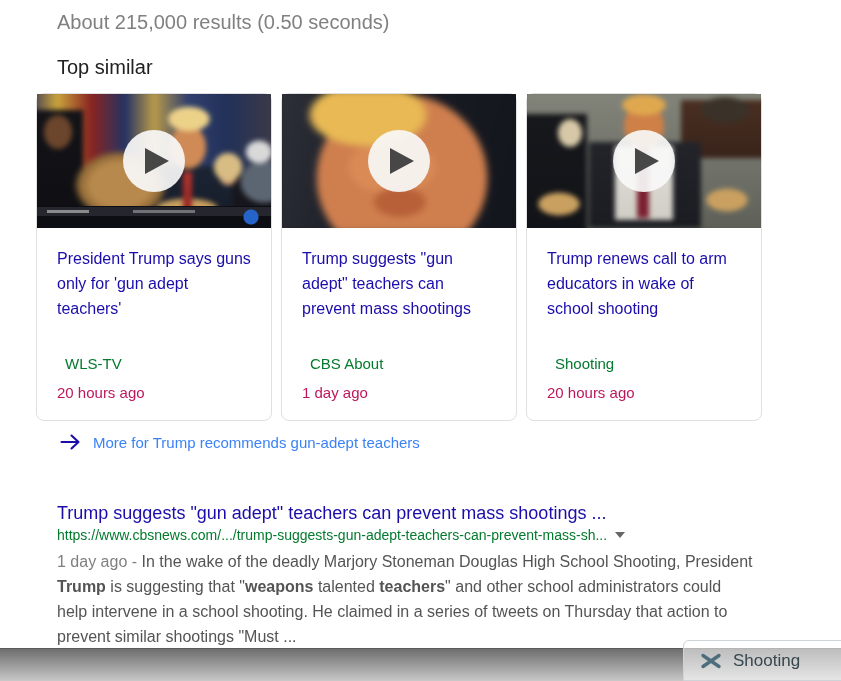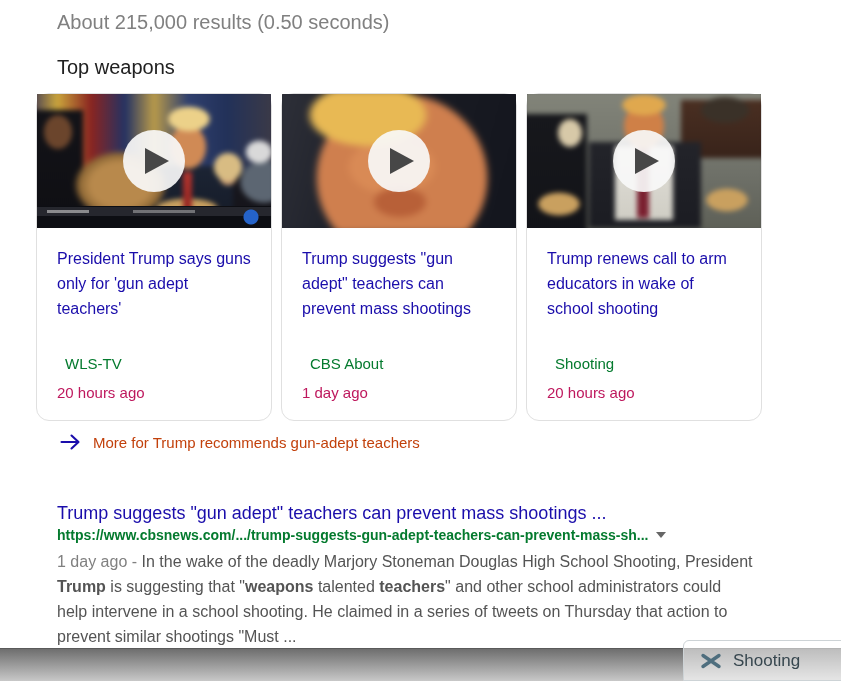--- a/index.html
+++ b/index.html
@@ -9,21 +9,21 @@
     background:#ffffff; font-family:"Liberation Sans", sans-serif;
     -webkit-font-smoothing:antialiased;
   }
   .stats { position:absolute; left:57px; top:11px; font-size:20px; color:#808080; }
   .ts-heading { position:absolute; left:57px; top:56px; font-size:20px; font-weight:400; color:#212121; }
 
   
   .cards { position:absolute; left:36px; top:93px; display:flex; gap:9px; }
   .card {
     width:236px; height:328px; background:#fff;
-    border:1px solid #e0e0e0; border-radius:13px; position:relative;
+    border:1px solid #e0e0e0; border-radius:8px; position:relative;
   }
   .thumb {
     position:relative; width:234px; height:134px; overflow:hidden;
     border-radius:1px 1px 0 0; background:#17181d; cursor:pointer;
   }
   .art { position:absolute; inset:-4px; filter:blur(2.5px); background-repeat:no-repeat; }
 
   
   .t1 .art {
     background-image:
@@ -113,29 +113,29 @@
   }
   .card-source { position:absolute; left:20px; top:261px; font-size:15px; color:#047A2E;margin-left:8px; }
   .card-time   { position:absolute; left:20px; top:290px; font-size:15px; color:#be185d; }
 
   
   .more-row {
     position:absolute; left:60px; top:433px; display:flex; align-items:center;
     gap:12px; text-decoration:none; cursor:pointer;
   }
   .more-row svg { display:block; }
-  .more-label { font-size:15px; color:#c2410c; }
+  .more-label { font-size:15px; color:#3b82f6; }
 
   
   .result { position:absolute; left:57px; top:502px; width:700px; }
   .result-title {
     font-size:18px; line-height:22px; color:#1a0dab; text-decoration:none; display:block;
     white-space:nowrap;
   }
-  .url-row { margin-top:3px; font-size:14px; color:#047A2E; display:flex; align-items:center;font-weight:bold; }
+  .url-row { margin-top:3px; font-size:14px; color:#047A2E; display:flex; align-items:center; }
   .url-caret {
     margin-left:8px; width:0; height:0; cursor:pointer;
     border-left:5px solid transparent; border-right:5px solid transparent;
     border-top:6px solid #666;
   }
   .snippet { margin-top:6px; width:697px; font-size:16px; line-height:25px; color:#545454; }
   .snippet .date { color:#808080; }
   .snippet b { font-weight:bold; color:#545454;text-align:center; }
 
   
@@ -150,21 +150,21 @@
     border-radius:6px 6px 0 0; display:flex; align-items:center;
     padding-left:16px; gap:11px; cursor:pointer;
   }
   .customize-label { font-size:17px; color:#37474f; }
 </style>
 </head>
 <body>
 
 <div class="stats">About 215,000 results (0.50 seconds)</div>
 
-<h2 class="ts-heading">Top weapons</h2>
+<h2 class="ts-heading">Top similar</h2>
 
 <div class="cards">
 
   <div class="card">
     <div class="thumb t1">
       <div class="art"></div>
       <div class="table-strip"></div>
       <div class="play">
         <svg width="24" height="26" viewBox="0 0 24 26">
             <polygon points="0,0 24,13 0,26" fill="#474747"></polygon>

